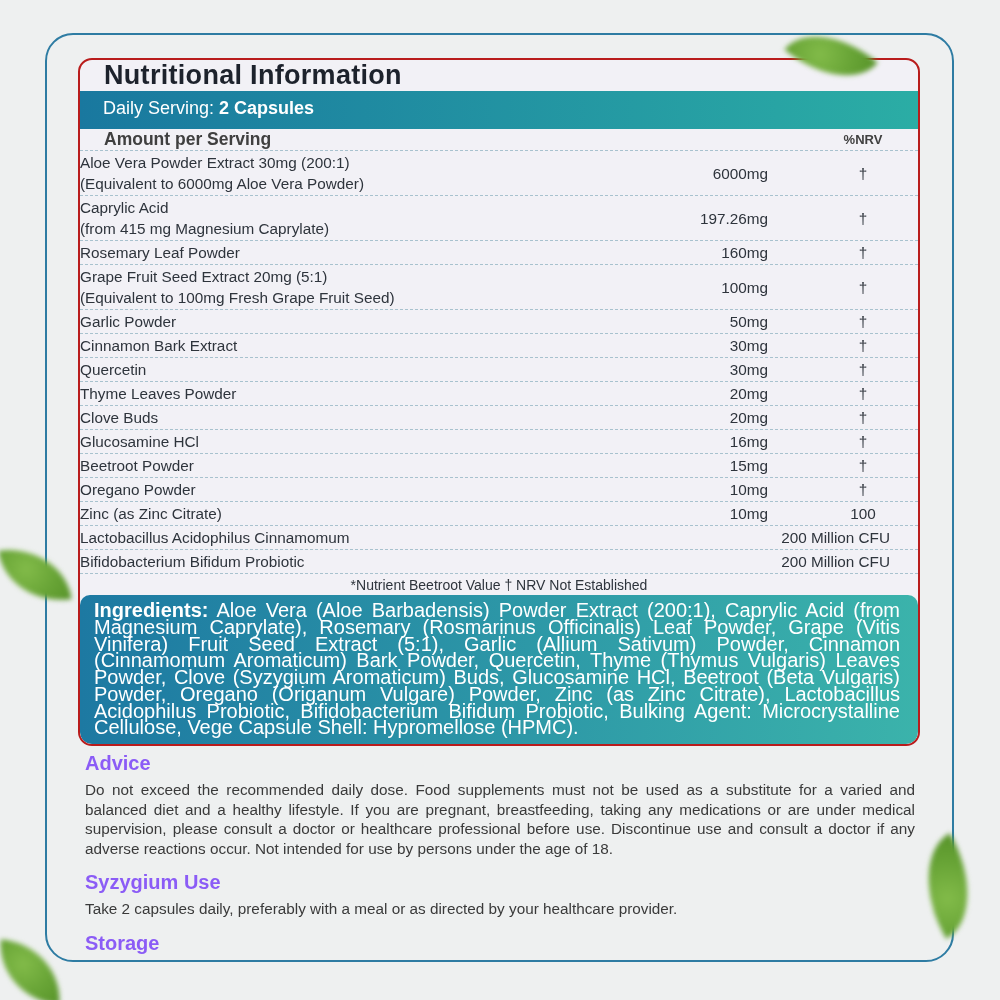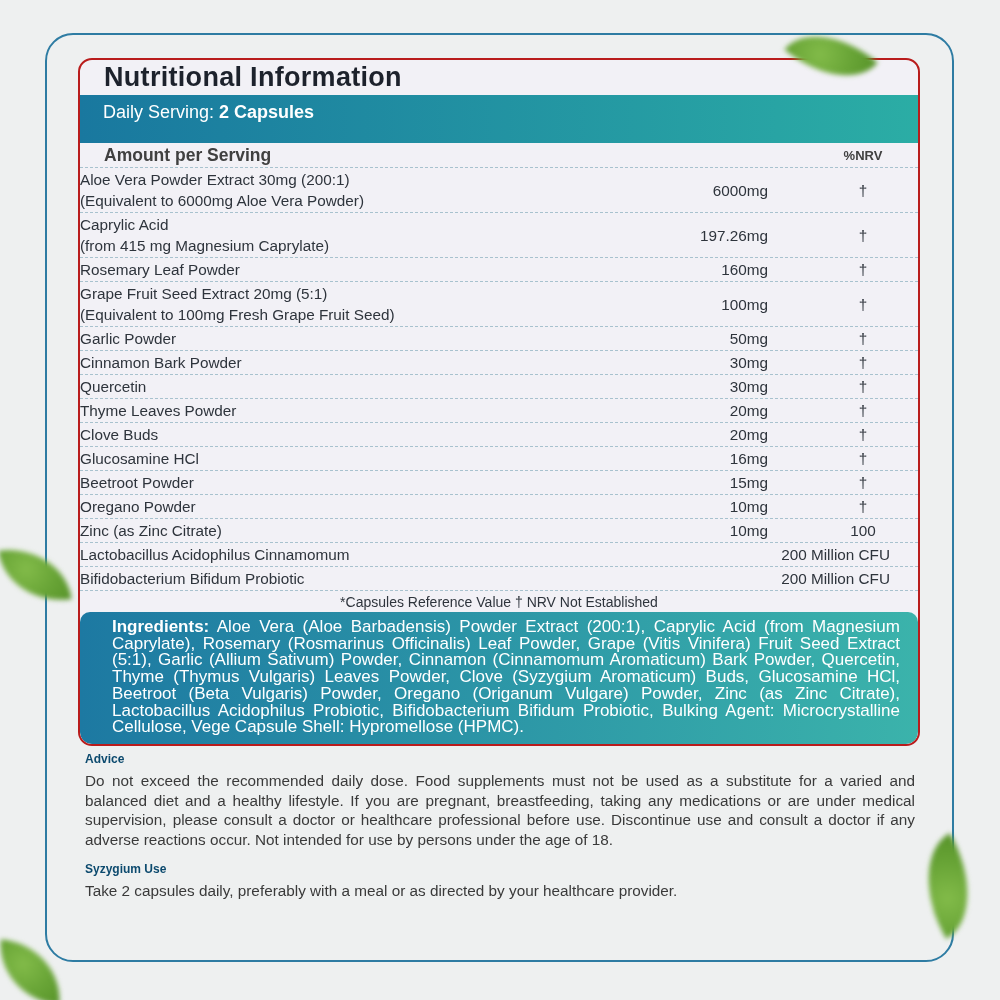--- a/index.html
+++ b/index.html
@@ -89,39 +89,39 @@
     font-size: 14px;
     padding: 3px 0 2px 0;
     color: #2e343c;
   }
 
   .ingredients {
     margin-top: auto;
     background: linear-gradient(90deg, #1d79a2 0%, #3bb3ab 100%);
     border-radius: 10px 10px 12px 12px;
     color: #ffffff;
-    padding: 7px 18px 8px 32px;
-    font-size: 17px;
+    padding: 7px 18px 8px 14px;
+    font-size: 20px;
     line-height: 16.7px;
     text-align: justify;
     flex: 1;
   }
   .ingredients b { font-weight: bold; }
 
   
   .bottom-sections {
     position: absolute;
     left: 85px; top: 752px;
     width: 830px;
   }
   .section { margin-bottom: 13px; }
   .section-heading {
-    font-size: 12px;
+    font-size: 20px;
     font-weight: bold;
-    color: #0c4a6e;
+    color: #8b5cf6;
     margin-bottom: 5px;
   }
   .section-body {
     font-size: 15.3px;
     line-height: 19.5px;
     color: #3a3a3a;
   }
   .section-body.justified { text-align: justify; }
 
   
@@ -199,21 +199,21 @@
         <div class="c-nrv">†</div>
       </div>
 
       <div class="row">
         <div class="c-name"><span>Garlic Powder</span></div>
         <div class="c-amt">50mg</div>
         <div class="c-nrv">†</div>
       </div>
 
       <div class="row">
-        <div class="c-name"><span>Cinnamon Bark Powder</span></div>
+        <div class="c-name"><span>Cinnamon Bark Extract</span></div>
         <div class="c-amt">30mg</div>
         <div class="c-nrv">†</div>
       </div>
 
       <div class="row">
         <div class="c-name"><span>Quercetin</span></div>
         <div class="c-amt">30mg</div>
         <div class="c-nrv">†</div>
       </div>
 
@@ -258,36 +258,37 @@
         <div class="c-wide">200 Million CFU</div>
       </div>
 
       <div class="row row-wide">
         <div class="c-name"><span>Bifidobacterium Bifidum Probiotic</span></div>
         <div class="c-wide">200 Million CFU</div>
       </div>
 
     </div>
 
-    <div class="footnote">*Capsules Reference Value † NRV Not Established</div>
+    <div class="footnote">*Nutrient Beetroot Value † NRV Not Established</div>
 
     <div class="ingredients"><b>Ingredients:</b> <span>Aloe Vera (Aloe Barbadensis) Powder Extract (200:1), Caprylic Acid (from Magnesium Caprylate), Rosemary (Rosmarinus Officinalis) Leaf Powder, Grape (Vitis Vinifera) Fruit Seed Extract (5:1), Garlic (Allium Sativum) Powder, Cinnamon (Cinnamomum Aromaticum) Bark Powder, Quercetin, Thyme (Thymus Vulgaris) Leaves Powder, Clove (Syzygium Aromaticum) Buds, Glucosamine HCl, Beetroot (Beta Vulgaris) Powder, Oregano (Origanum Vulgare) Powder, Zinc (as Zinc Citrate), Lactobacillus Acidophilus Probiotic, Bifidobacterium Bifidum Probiotic, Bulking Agent: Microcrystalline Cellulose, Vege Capsule Shell: Hypromellose (HPMC).</span></div>
 
   </div>
 
   <div class="bottom-sections">
     <div class="section">
       <div class="section-heading">Advice</div>
       <div class="section-body justified">Do not exceed the recommended daily dose. Food supplements must not be used as a substitute for a varied and balanced diet and a healthy lifestyle. If you are pregnant, breastfeeding, taking any medications or are under medical supervision, please consult a doctor or healthcare professional before use. Discontinue use and consult a doctor if any adverse reactions occur. Not intended for use by persons under the age of 18.</div>
     </div>
     <div class="section">
       <div class="section-heading">Syzygium Use</div>
       <div class="section-body">Take 2 capsules daily, preferably with a meal or as directed by your healthcare provider.</div>
     </div>
     <div class="section">
+      <div class="section-heading">Storage</div>
     </div>
   </div>
 
   <div class="leaf leaf-1"></div>
   <div class="leaf leaf-2"></div>
   <div class="leaf leaf-3"></div>
   <div class="leaf leaf-4"></div>
 
 </div>
 

